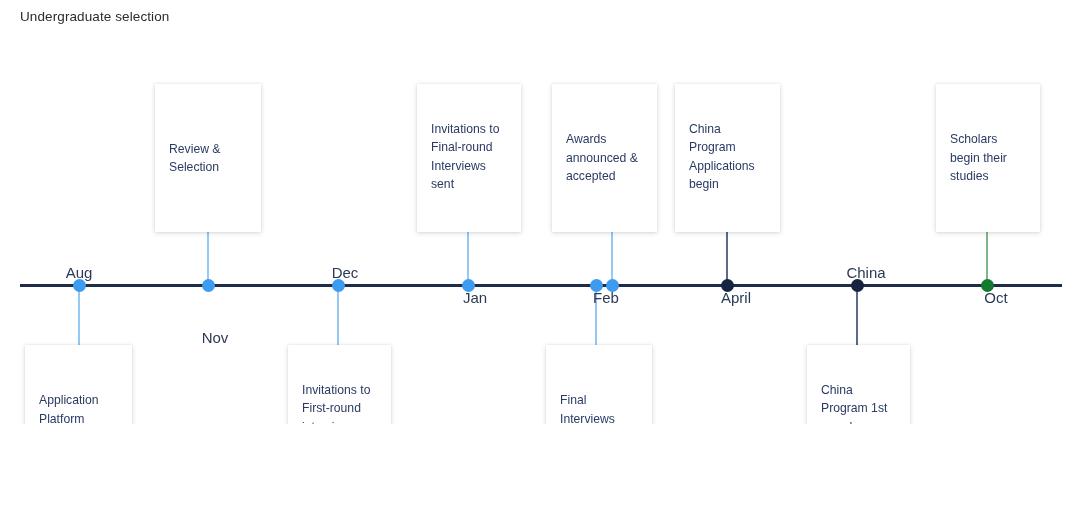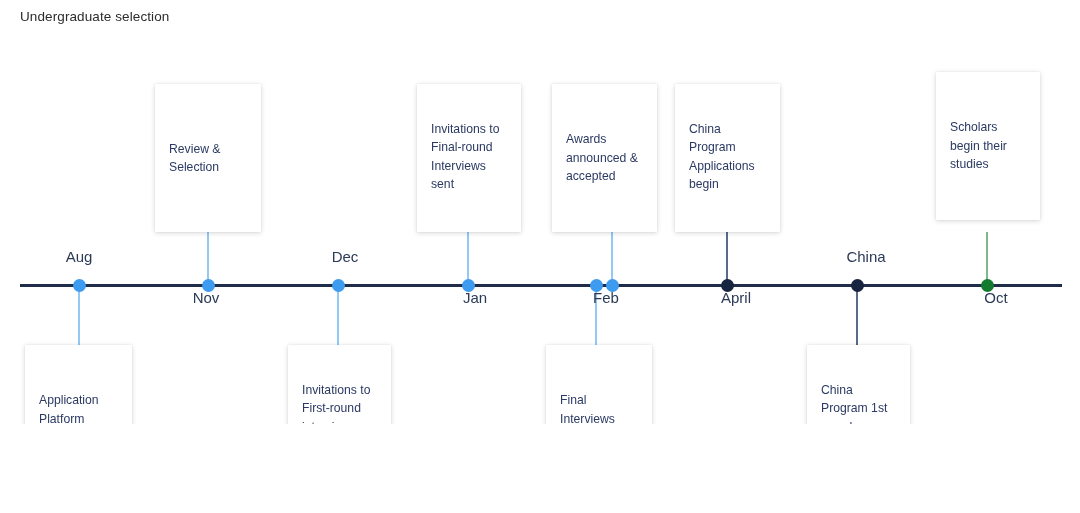--- a/index.html
+++ b/index.html
@@ -57,21 +57,21 @@
 
   
   .month-label {
     position: absolute;
     font-size: 15px;
     color: #2b3a55;
     white-space: nowrap;
     transform: translateX(-50%);
     z-index: 5;
   }
-  .month-above { top: 248px; }
+  .month-above { top: 264px; }
   .month-below { top: 289px; }
 
   
   .card {
     position: absolute;
     background: #ffffff;
     box-shadow: 0 1px 5px rgba(0,0,0,0.16), 0 0 1px rgba(0,0,0,0.12);
     box-sizing: border-box;
     display: flex;
     overflow: hidden;
@@ -161,21 +161,21 @@
         <div class="card-text">Awards
 announced &amp;
 accepted</div>
       </div>
       <div class="card align-upper" style="left: 675px; top: 84px; width: 105px; height: 148px;">
         <div class="card-text">China
 Program
 Applications
 begin</div>
       </div>
-      <div class="card align-center" style="left: 936px; top: 72px; width: 104px; height: 148px; justify-content: flex-end;">
+      <div class="card align-center" style="left: 936px; top: 84px; width: 104px; height: 148px; justify-content: flex-end;">
         <div class="card-text">Scholars
 begin their
 studies</div>
       </div>
     </div>
   <div id="cards-below">
       <div class="card align-center" style="left: 25px; top: 345px; width: 107px; height: 148px;">
         <div class="card-text">Application
 Platform
 opens</div>
@@ -206,21 +206,21 @@
       <div class="dot" style="left: 461.5px; top: 279px; background: rgb(61, 155, 240);"></div>
       <div class="dot" style="left: 589.5px; top: 279px; background: rgb(61, 155, 240);"></div>
       <div class="dot" style="left: 605.5px; top: 279px; background: rgb(61, 155, 240);"></div>
       <div class="dot" style="left: 720.5px; top: 279px; background: rgb(22, 36, 63);"></div>
       <div class="dot" style="left: 850.5px; top: 279px; background: rgb(22, 36, 63);"></div>
       <div class="dot" style="left: 980.5px; top: 279px; background: rgb(19, 122, 46);"></div>
     </div>
 
   <div id="months">
       <div class="month-label month-above" style="left: 79px;">Aug</div>
-      <div class="month-label month-below" style="left: 206px;">Nov</div>
+      <div class="month-label month-below" style="left: 215px; margin-top: 40px;">Nov</div>
       <div class="month-label month-above" style="left: 345px;">Dec</div>
       <div class="month-label month-below" style="left: 475px;">Jan</div>
       <div class="month-label month-below" style="left: 606px;">Feb</div>
       <div class="month-label month-below" style="left: 736px;">April</div>
       <div class="month-label month-above" style="left: 866px;">China</div>
       <div class="month-label month-below" style="left: 996px;">Oct</div>
     </div>
 
 
   <div id="wm-right">

